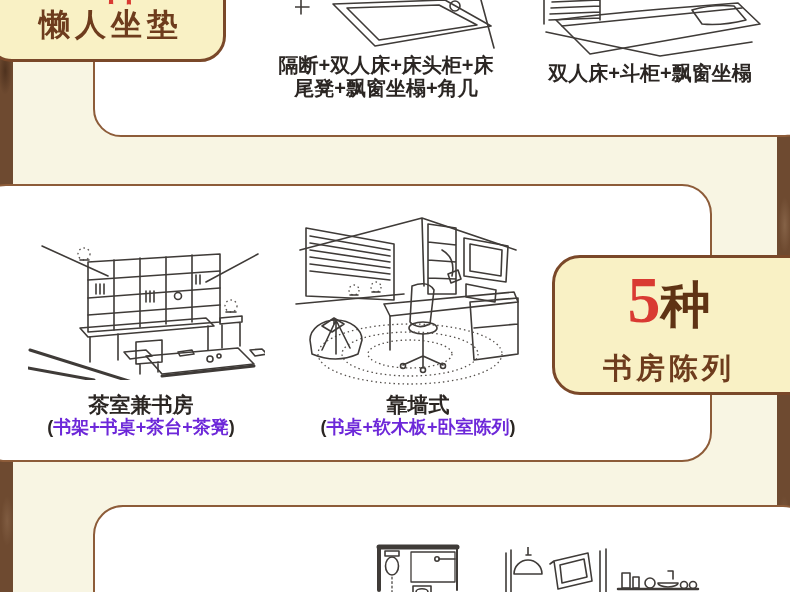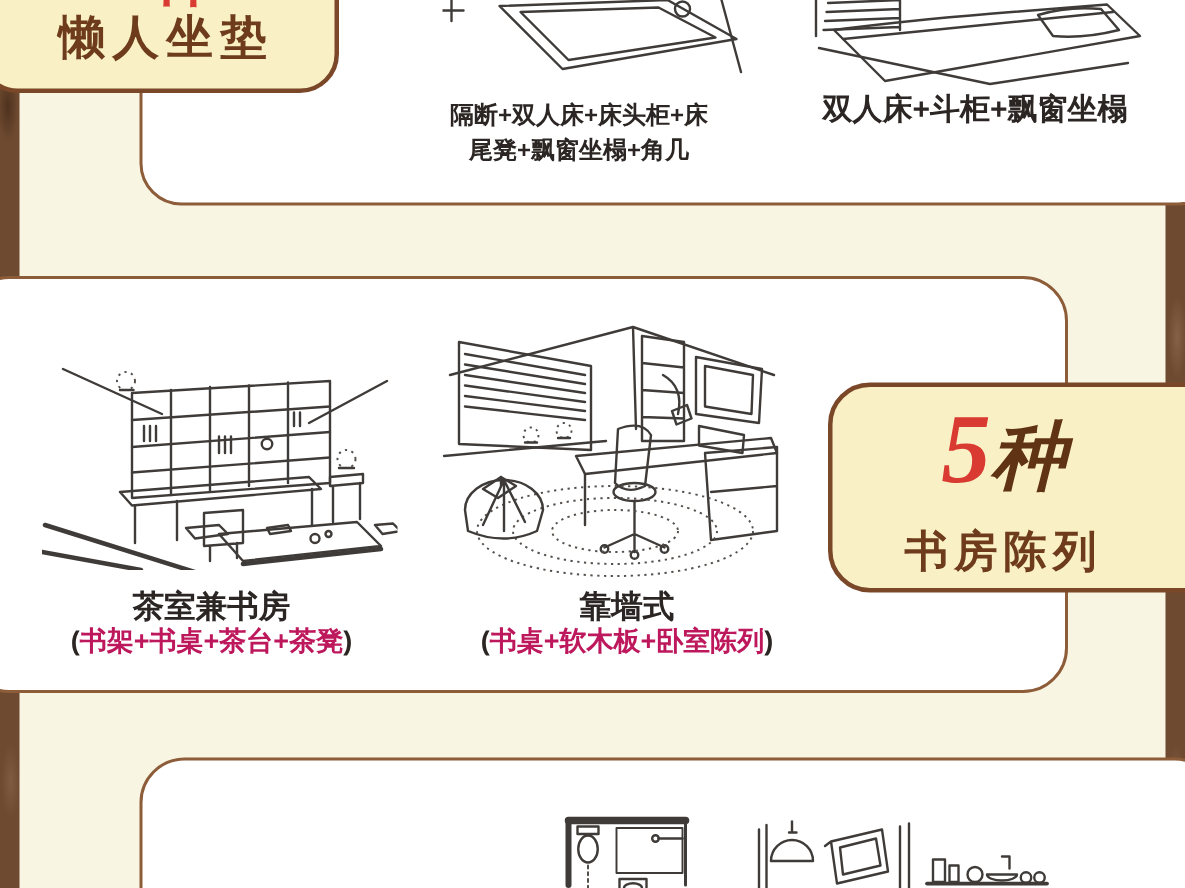--- a/index.html
+++ b/index.html
@@ -35,36 +35,36 @@
     text-align:center;overflow:hidden;
   }
   .badge.bedroom{left:-14px;top:-40px;width:240px;height:102px;border-radius:26px;padding-left:10px;}
   .badge.bedroom .cutline{
     display:block;height:44px;line-height:46px;font-size:40px;color:#d93a32;
   }
   .badge.bedroom .title{
     display:block;font-size:31px;letter-spacing:5px;line-height:34px;margin-top:1px;
   }
   .badge.study{left:552px;top:255px;width:262px;height:140px;border-radius:28px 0 0 28px;padding-top:10px;padding-right:28px;}
-  .badge.study .bigline{display:block;line-height:64px;font-style:italic;}
+  .badge.study .bigline{display:block;line-height:64px;}
   .badge.study .count{font-size:66px;color:#d93a32;}
   .badge.study .unit{font-size:50px;color:#5f3314;}
   .badge.study .title{display:block;font-size:29px;letter-spacing:4px;line-height:34px;margin-top:2px;color:#6e3c1d;text-align:center;}
 
   .cap{
     position:absolute;text-align:center;font-weight:bold;color:#2b2623;
     text-shadow:-1.5px 0 #fff,1.5px 0 #fff,0 -1.5px #fff,0 1.5px #fff,
       -1px -1px #fff,1px -1px #fff,-1px 1px #fff,1px 1px #fff;
   }
   .cap .ln{display:block;}
-  .cap-bed-1{left:141px;top:128px;width:300px;font-size:16px;line-height:23px;}
+  .cap-bed-1{left:141px;top:116px;width:300px;font-size:20px;line-height:23px;}
   .cap-bed-2{left:405px;top:124px;width:300px;font-size:20px;line-height:23px;}
   .cap-study{font-size:21px;line-height:23px;}
   .cap-study .detail{font-size:18px;letter-spacing:0;}
-  .cap-study .detail .red{color:#be185d;}
+  .cap-study .detail .red{color:#6d28d9;}
   .cap-study-1{left:33px;top:207px;width:260px;text-align:center;}
   .cap-study-2{left:310px;top:207px;width:260px;}
 
   .illus{position:absolute;}
   .illus svg{display:block;}
   .sk{stroke:#3f3b38;fill:none;stroke-width:1.6;stroke-linecap:round;stroke-linejoin:round;}
   .sk2{stroke:#3f3b38;fill:none;stroke-width:3;stroke-linecap:round;}
   .skd{stroke:#55504c;fill:none;stroke-width:1.3;stroke-dasharray:1.5,3;}
 </style>
 </head>

